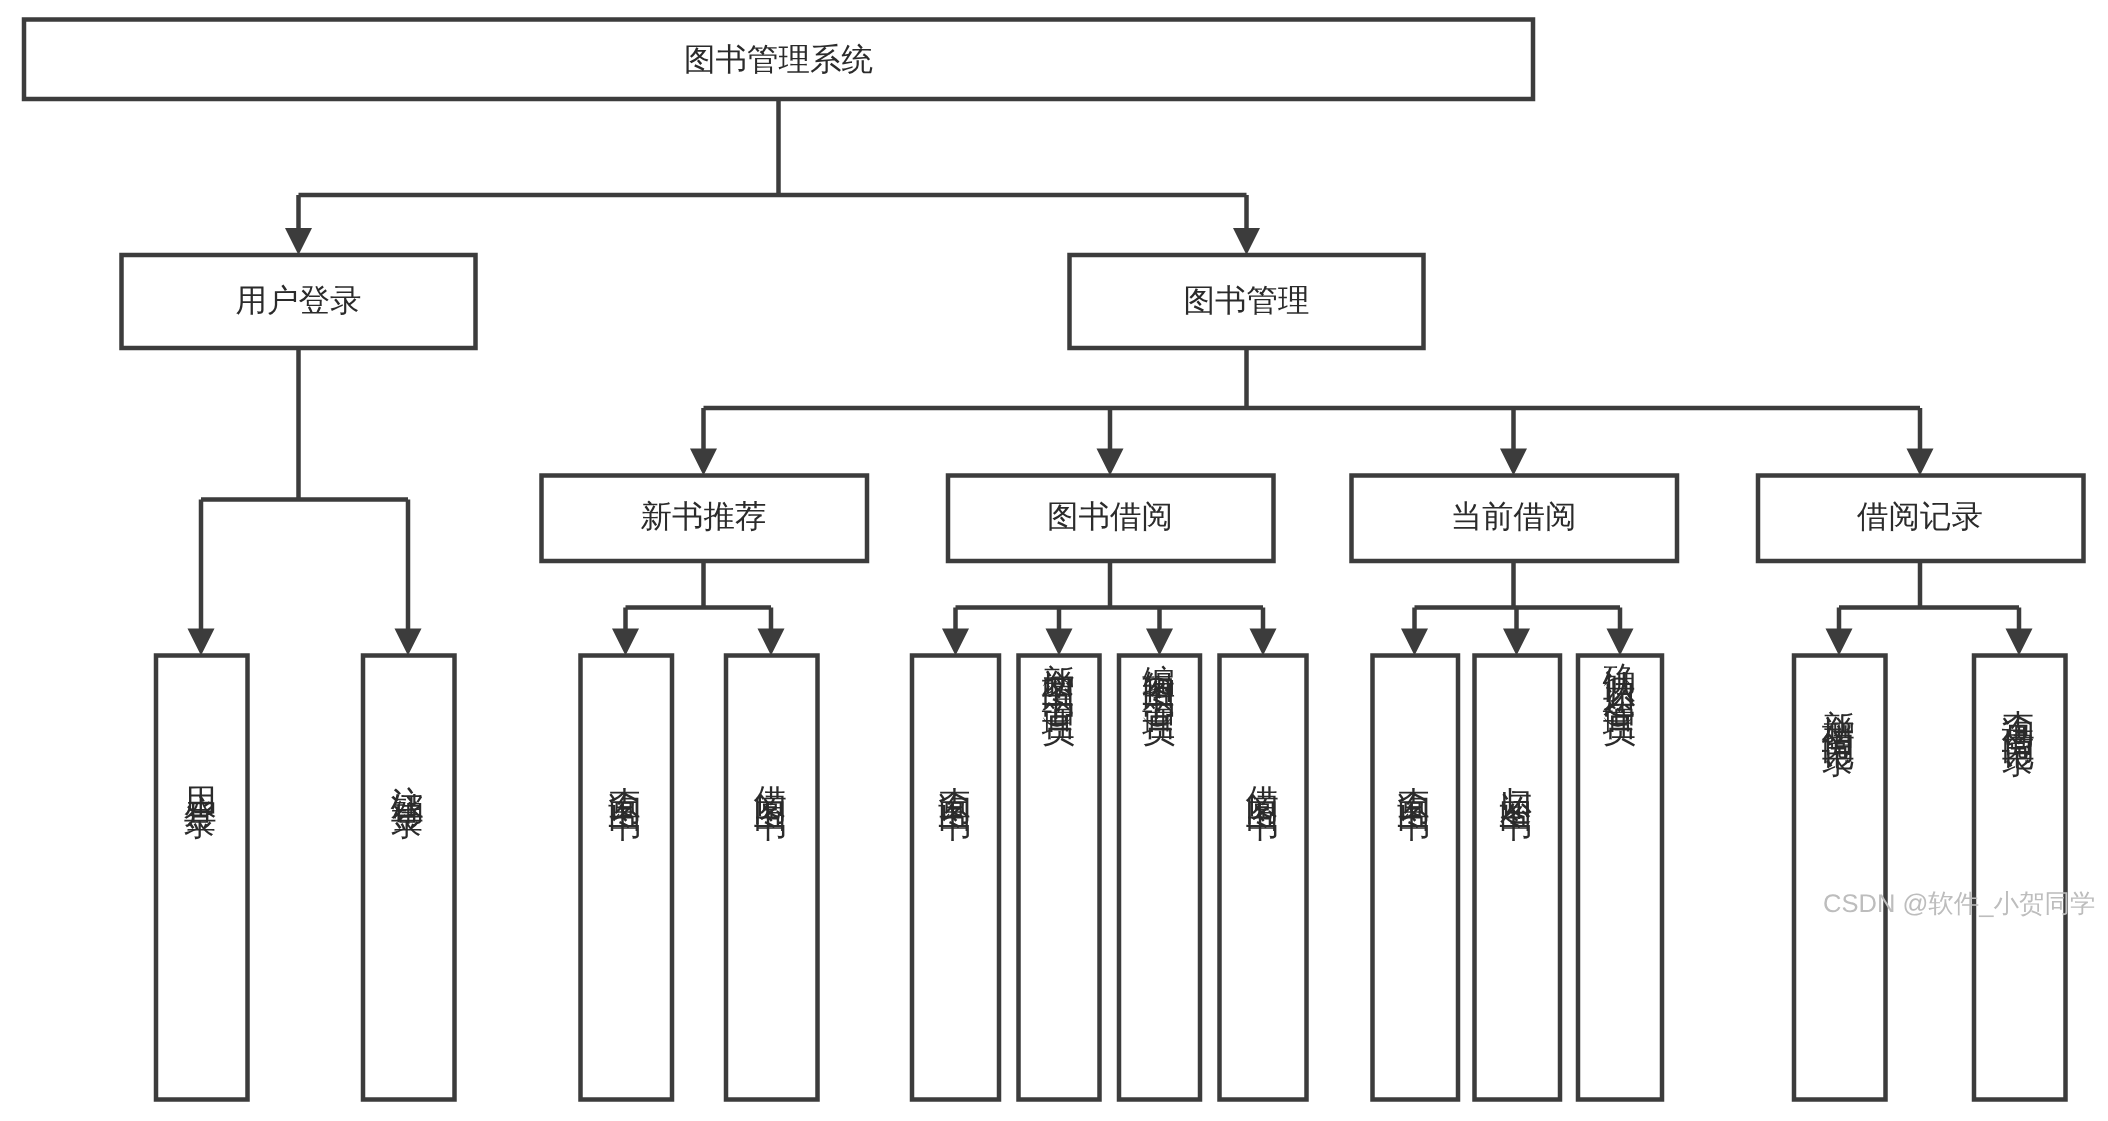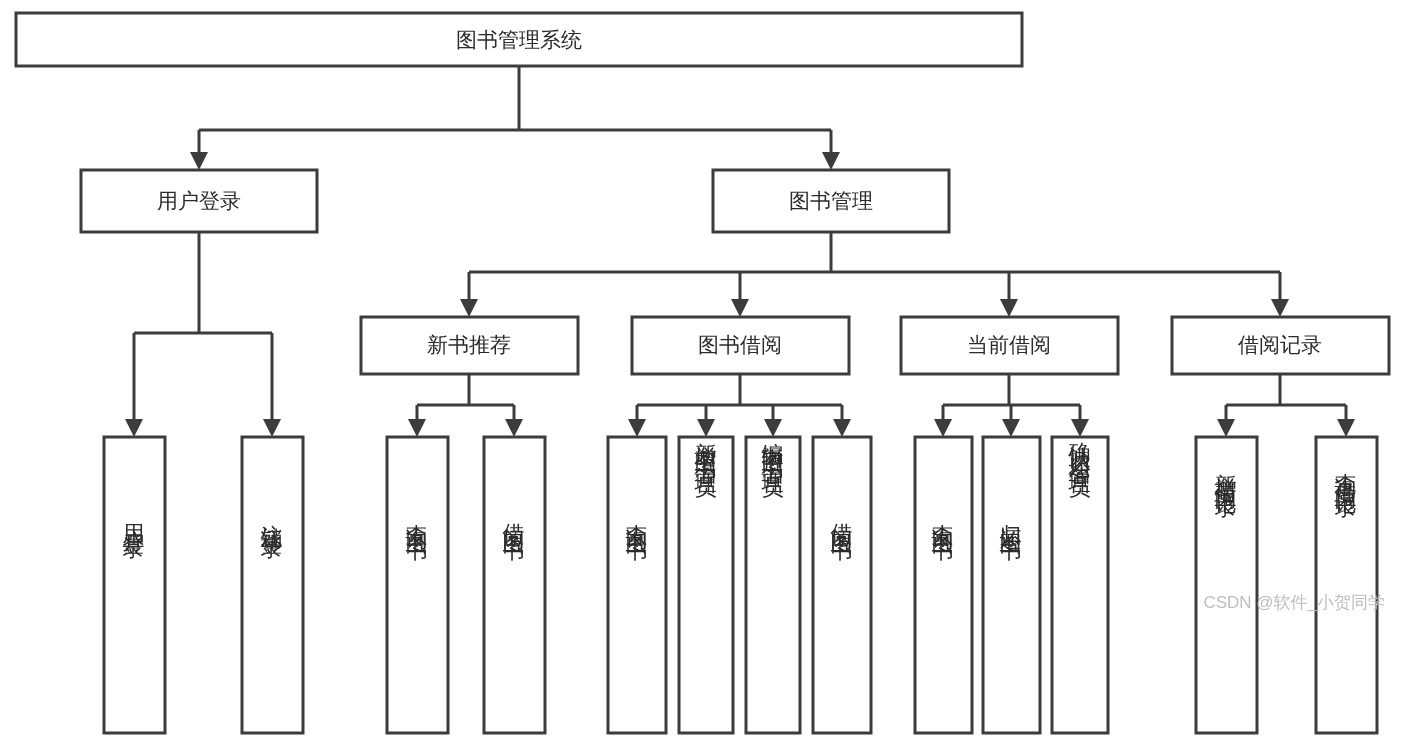--- a/index.html
+++ b/index.html
@@ -52,21 +52,21 @@
   .node-label-v {
     fill: #2b2b2b;
     font-family: "Liberation Sans", "DejaVu Sans", sans-serif;
     font-size: 22px;
     text-anchor: middle;
     writing-mode: vertical-rl;
     letter-spacing: 5px;
   }
   .watermark {
     position: absolute;
-    right: 20px;
+    right: 8px;
     bottom: 6px;
     font-family: "Liberation Sans", "DejaVu Sans", sans-serif;
     font-size: 17px;
     color: #bdbdbd;
     white-space: nowrap;
     user-select: none;
   }
 </style>
 </head>
 <body>

